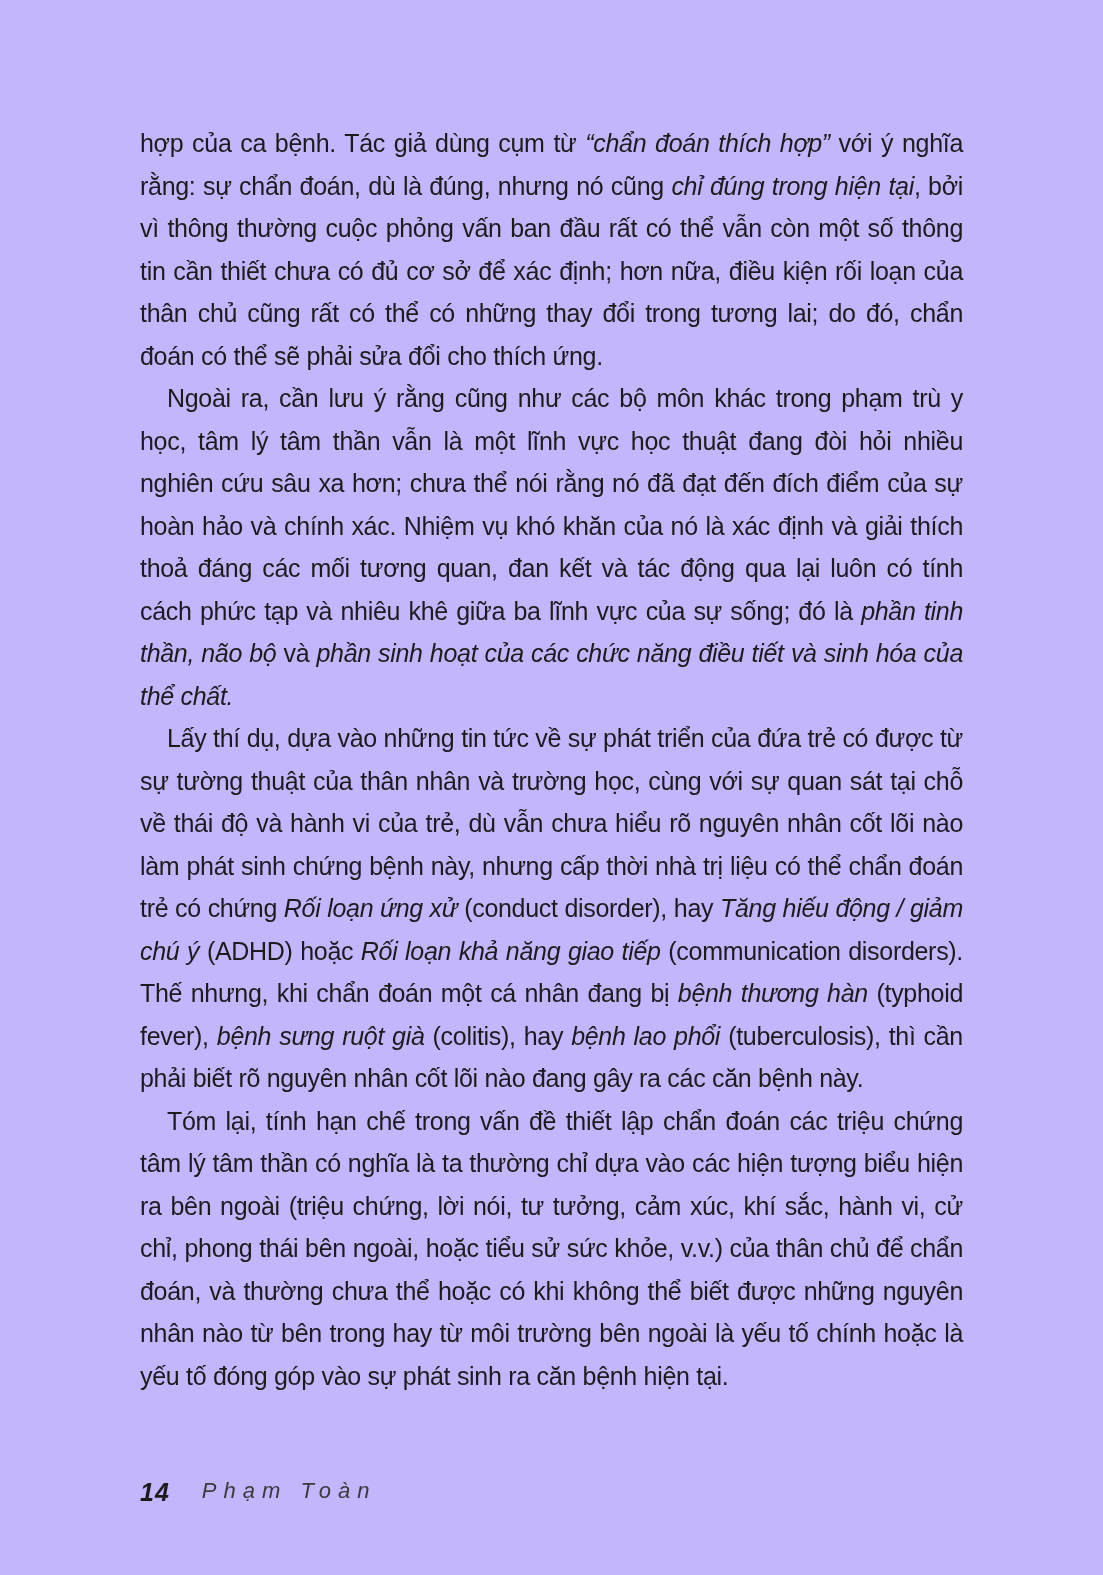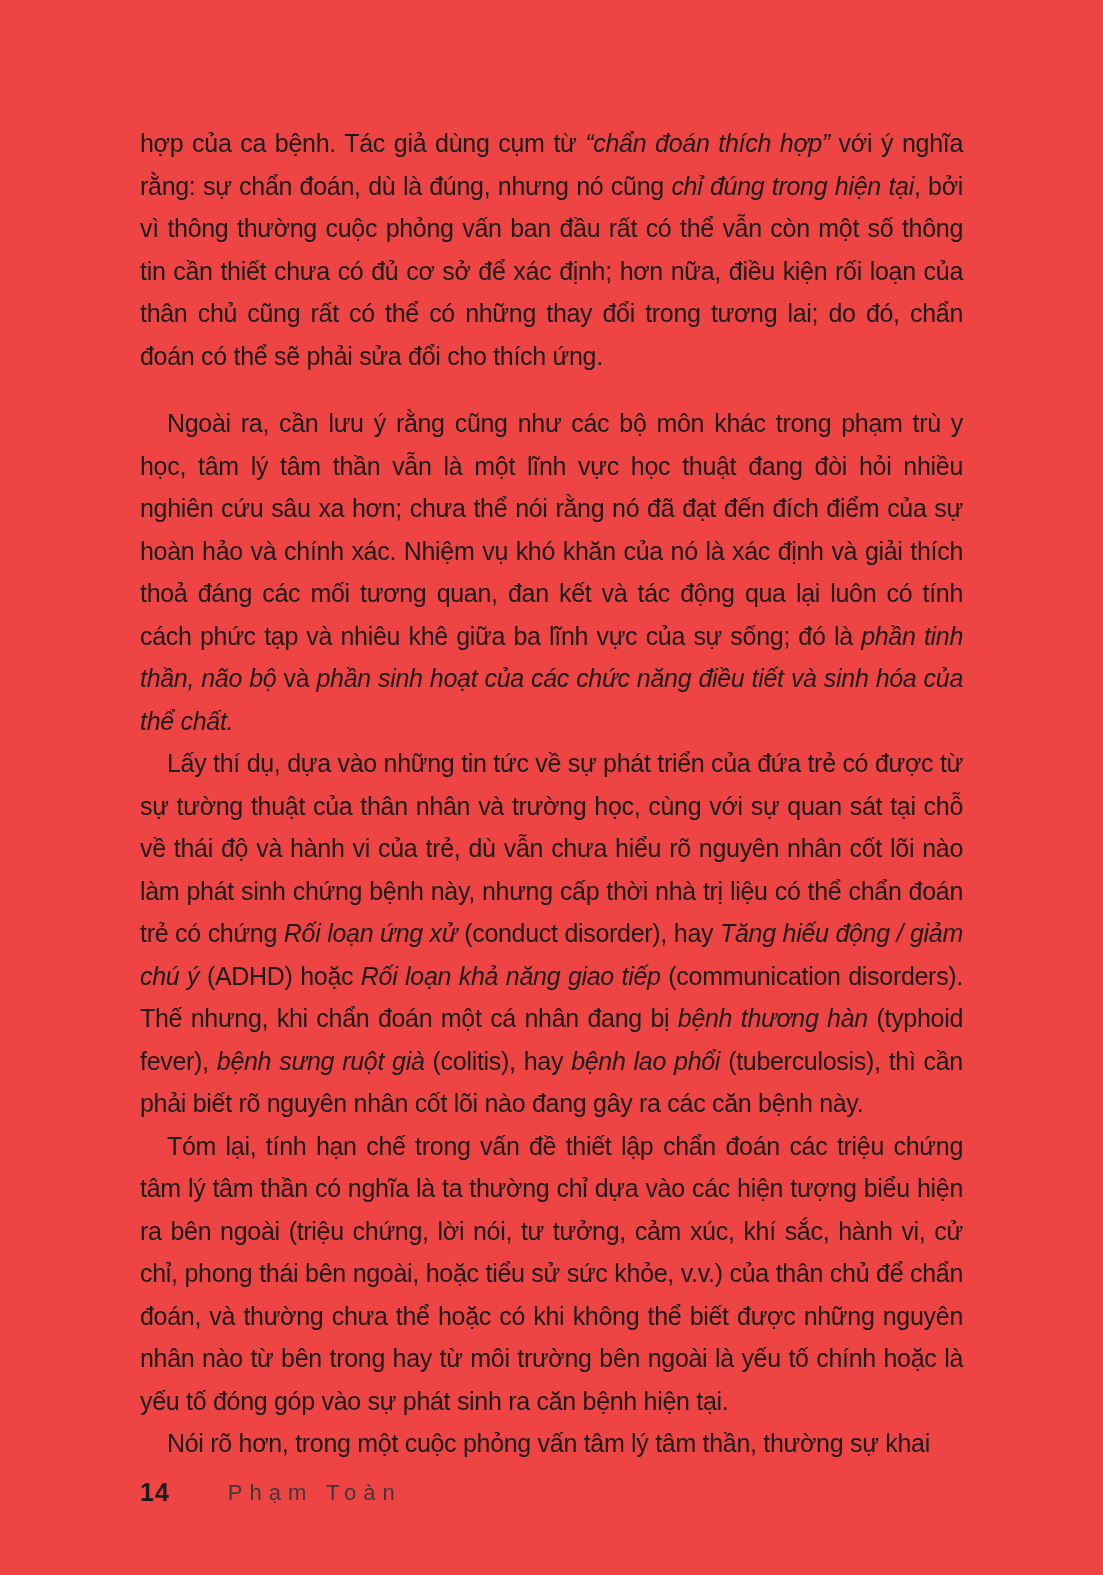--- a/index.html
+++ b/index.html
@@ -4,49 +4,49 @@
 <style>
   html, body {
     margin: 0;
     padding: 0;
     background: #ffffff;
   }
   .page {
     position: relative;
     width: 1103px;
     height: 1575px;
-    background: #ef4444;
+    background: #c4b5fd;
     overflow: hidden;
     font-family: "Liberation Sans", sans-serif;
     color: #1c1c1c;
   }
   .page-body {
     position: absolute;
     left: 140px;
     top: 122px;
     width: 823px;
   }
   .page-body p {
     margin: 0;
     font-size: 25px;
     line-height: 42.5px;
     letter-spacing: -0.3px;
     text-align: justify;
     color: #1c1c1c;
   }
   .page-body p.indent { text-indent: 27px; }
-  .page-body p.space-before { margin-top: 25px; }
+  .page-body p.space-before { }
   .page-body em { font-style: italic; }
   .page-footer {
     position: absolute;
     left: 140px;
     top: 1478px;
     display: flex;
-    align-items: center;
-    gap: 26px;
+    align-items: flex-start;
+    font-style: italic;
   }
   .page-number {
     font-size: 25px;
     font-weight: 700;
     color: #1c1c1c;
     letter-spacing: 1px;
   }
   .author-name {
     font-size: 22px;
     font-weight: 400;
@@ -58,21 +58,20 @@
 </head>
 <body>
 
 <div class="page">
 
   <div class="page-body" id="page-body">
       <p><span>hợp của ca bệnh. Tác giả dùng cụm từ </span><em>“chẩn đoán thích hợp”</em><span> với ý nghĩa rằng: sự chẩn đoán, dù là đúng, nhưng nó cũng </span><em>chỉ đúng trong hiện tại</em><span>, bởi vì thông thường cuộc phỏng vấn ban đầu rất có thể vẫn còn một số thông tin cần thiết chưa có đủ cơ sở để xác định; hơn nữa, điều kiện rối loạn của thân chủ cũng rất có thể có những thay đổi trong tương lai; do đó, chẩn đoán có thể sẽ phải sửa đổi cho thích ứng.</span></p>
       <p class="indent space-before"><span>Ngoài ra, cần lưu ý rằng cũng như các bộ môn khác trong phạm trù y học, tâm lý tâm thần vẫn là một lĩnh vực học thuật đang đòi hỏi nhiều nghiên cứu sâu xa hơn; chưa thể nói rằng nó đã đạt đến đích điểm của sự hoàn hảo và chính xác. Nhiệm vụ khó khăn của nó là xác định và giải thích thoả đáng các mối tương quan, đan kết và tác động qua lại luôn có tính cách phức tạp và nhiêu khê giữa ba lĩnh vực của sự sống; đó là </span><em>phần tinh thần, não bộ</em><span> và </span><em>phần sinh hoạt của các chức năng điều tiết và sinh hóa của thể chất.</em></p>
       <p class="indent"><span>Lấy thí dụ, dựa vào những tin tức về sự phát triển của đứa trẻ có được từ sự tường thuật của thân nhân và trường học, cùng với sự quan sát tại chỗ về thái độ và hành vi của trẻ, dù vẫn chưa hiểu rõ nguyên nhân cốt lõi nào làm phát sinh chứng bệnh này, nhưng cấp thời nhà trị liệu có thể chẩn đoán trẻ có chứng </span><em>Rối loạn ứng xử</em><span> (conduct disorder), hay </span><em>Tăng hiếu động / giảm chú ý</em><span> (ADHD) hoặc </span><em>Rối loạn khả năng giao tiếp</em><span> (communication disorders). Thế nhưng, khi chẩn đoán một cá nhân đang bị </span><em>bệnh thương hàn</em><span> (typhoid fever), </span><em>bệnh sưng ruột già</em><span> (colitis), hay </span><em>bệnh lao phổi</em><span> (tuberculosis), thì cần phải biết rõ nguyên nhân cốt lõi nào đang gây ra các căn bệnh này.</span></p>
       <p class="indent"><span>Tóm lại, tính hạn chế trong vấn đề thiết lập chẩn đoán các triệu chứng tâm lý tâm thần có nghĩa là ta thường chỉ dựa vào các hiện tượng biểu hiện ra bên ngoài (triệu chứng, lời nói, tư tưởng, cảm xúc, khí sắc, hành vi, cử chỉ, phong thái bên ngoài, hoặc tiểu sử sức khỏe, v.v.) của thân chủ để chẩn đoán, và thường chưa thể hoặc có khi không thể biết được những nguyên nhân nào từ bên trong hay từ môi trường bên ngoài là yếu tố chính hoặc là yếu tố đóng góp vào sự phát sinh ra căn bệnh hiện tại.</span></p>
-      <p class="indent"><span>Nói rõ hơn, trong một cuộc phỏng vấn tâm lý tâm thần, thường sự khai</span></p>
     </div>
 
   <div class="page-footer">
     <span class="page-number">14</span>
     <span class="author-name">Phạm Toàn</span>
   </div>
 
 </div>
 
 </body></html>

